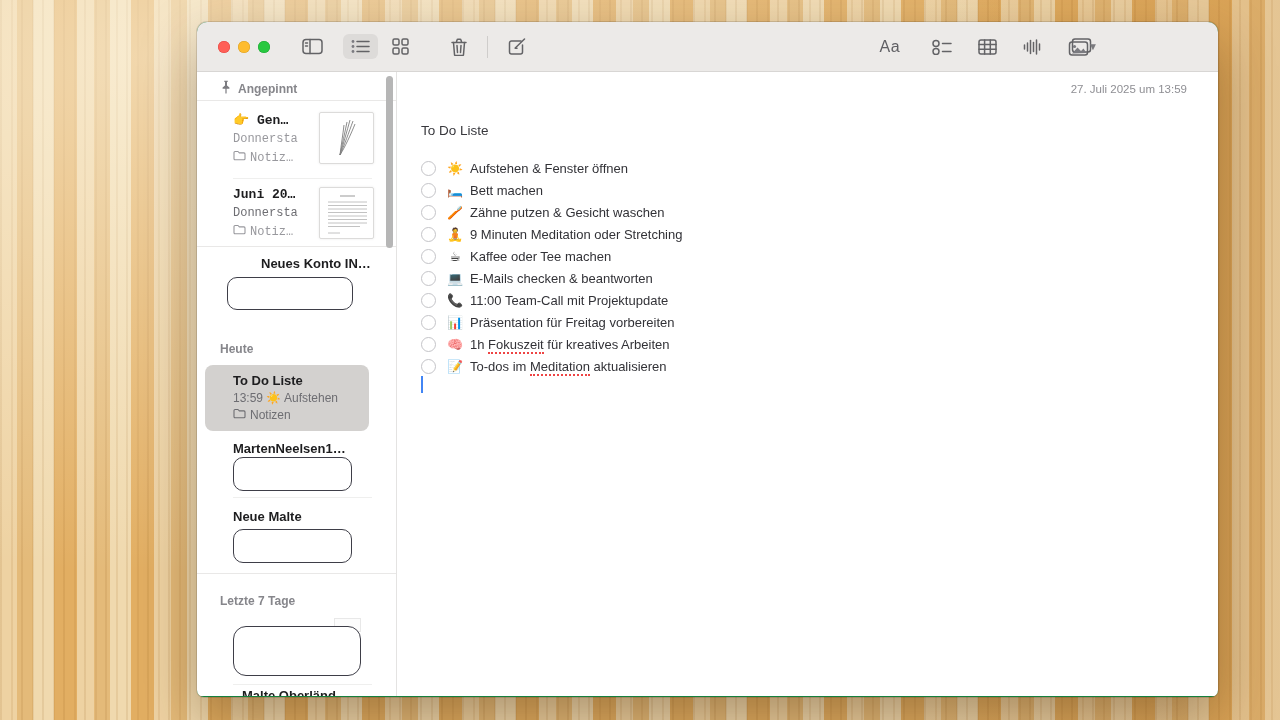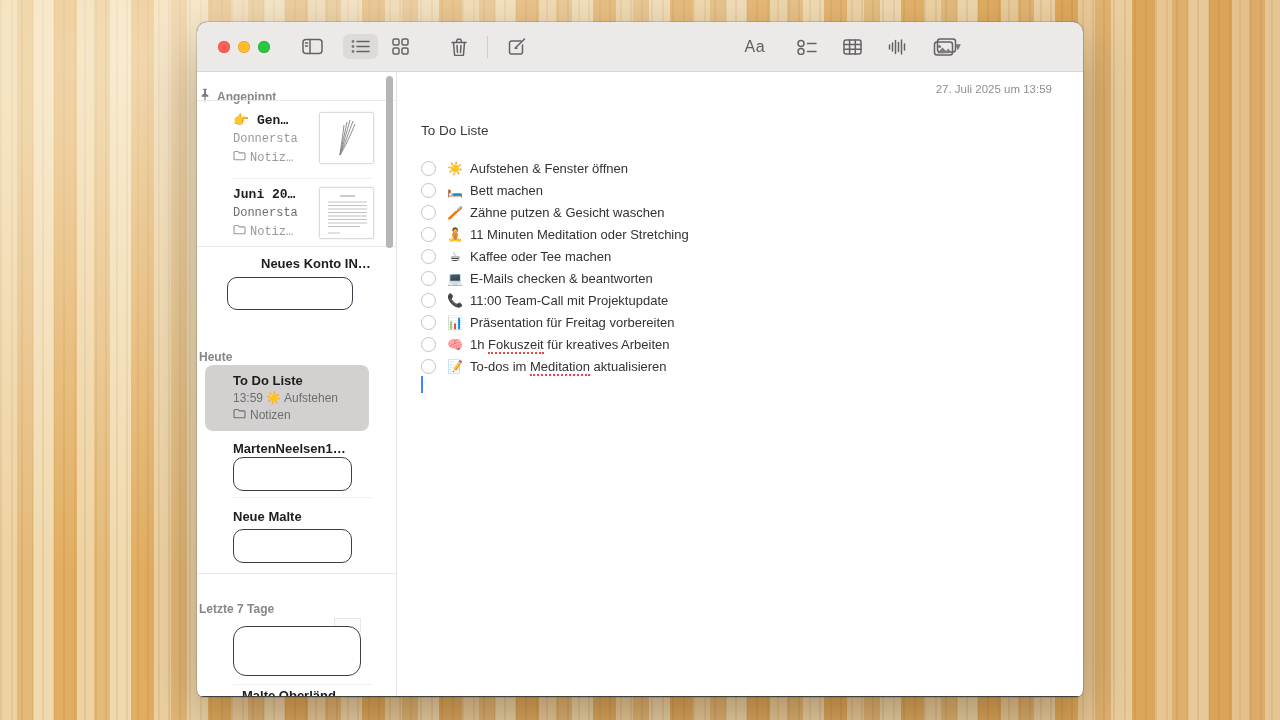--- a/index.html
+++ b/index.html
@@ -27,22 +27,22 @@
       repeating-linear-gradient(90deg,
         rgba(146,92,28,.12) 0 2px, rgba(0,0,0,0) 2px 6px,
         rgba(0,0,0,0) 6px 11px, rgba(171,116,48,.14) 11px 13px,
         rgba(0,0,0,0) 13px 21px),
       repeating-linear-gradient(90deg,
         #eed2a2 0 17px, #e4ba79 17px 33px, #f0d9ae 33px 54px, #e2ae62 54px 77px),
       linear-gradient(115deg, #f3debb 0%, #e0a75c 100%);
   }
 
   .window{
-    position:absolute; left:197px; top:22px; width:886px; height:675px;
-    border-radius:10px 10px 7px 7px; overflow:hidden; background:#404040;
+    position:absolute; left:197px; top:22px; width:1021px; height:675px;
+    border-radius:10px 10px 7px 7px; overflow:hidden; background:#15803d;
     box-shadow:0 22px 55px rgba(60,35,5,.38), 0 0 0 1px rgba(0,0,0,.12);
   }
   .toolbar{
     height:50px; background:#eceae8; border-bottom:1px solid #d8d6d4;
     display:flex; align-items:center; padding:0 16px;
   }
   .lights{ display:flex; gap:8px; margin-left:5px; margin-right:24px; }
   .light{ width:12px; height:12px; border-radius:50%; }
   .light.red{ background:#ff5f57; box-shadow:inset 0 0 0 .5px #e0443e; }
   .light.yellow{ background:#febc2e; box-shadow:inset 0 0 0 .5px #d89e24; }
@@ -53,22 +53,22 @@
   .tbtn.sel{ background:#dddbd9; }
   .tbtn svg{ display:block; }
   .tb-sep{ width:1px; height:22px; background:#cfcdcb; margin:0 12px; }
   .tb-right{ margin-left:auto; margin-right:96px; display:flex; align-items:center; gap:10px; }
   .aa{ font-size:16px; color:#5f5f63; letter-spacing:.5px; padding:4px 6px; }
   .chev{ color:#7a7a7e; font-size:10px; margin-left:-4px; }
 
   .main{ display:flex; height:624px; }
   .sidebar{ width:200px; min-width:200px; background:#fff; border-right:1px solid #e4e3e2;
             position:relative; overflow:hidden; }
-  .sec-head{ position:absolute; left:2px; display:flex; align-items:center; gap:6px;
-             font-size:12px; font-weight:700; color:#86868b;margin-top:8px; }
+  .sec-head{ position:absolute; left:23px; display:flex; align-items:center; gap:6px;
+             font-size:12px; font-weight:700; color:#86868b; }
   .full-sep{ position:absolute; left:0; right:0; height:1px; background:#e9e8e7; }
   .in-sep{ position:absolute; left:36px; right:24px; height:1px; background:#efefee; }
 
   .pitem{ position:absolute; left:36px; right:22px; display:flex; justify-content:space-between;font-family:Liberation Mono, monospace; }
   .pitem .col{ display:flex; flex-direction:column; gap:4px; min-width:0; }
   .ititle{ font-size:13px; font-weight:700; color:#1d1d1f; white-space:nowrap; }
   .isub{ font-size:12px; color:#98989d; white-space:nowrap; }
   .ifold{ font-size:12px; color:#98989d; display:flex; align-items:center; gap:4px; white-space:nowrap; }
   .thumb{ width:55px; height:52px; background:#fff; border:1px solid #dcdbda; border-radius:2px;
           box-shadow:0 0 3px rgba(0,0,0,.08); overflow:hidden; flex:none; }
@@ -364,21 +364,21 @@
           <span class="ctext"><span>Bett machen</span><span class="misspell"></span><span></span></span>
         </div>
         <div class="crow">
           <span class="ccircle"></span>
           <span class="cemoji">🪥</span>
           <span class="ctext"><span>Zähne putzen &amp; Gesicht waschen</span><span class="misspell"></span><span></span></span>
         </div>
         <div class="crow">
           <span class="ccircle"></span>
           <span class="cemoji">🧘</span>
-          <span class="ctext"><span>11 Minuten Meditation oder Stretching</span><span class="misspell"></span><span></span></span>
+          <span class="ctext"><span>9 Minuten Meditation oder Stretching</span><span class="misspell"></span><span></span></span>
         </div>
         <div class="crow">
           <span class="ccircle"></span>
           <span class="cemoji">☕</span>
           <span class="ctext"><span>Kaffee oder Tee machen</span><span class="misspell"></span><span></span></span>
         </div>
         <div class="crow">
           <span class="ccircle"></span>
           <span class="cemoji">💻</span>
           <span class="ctext"><span>E-Mails checken &amp; beantworten</span><span class="misspell"></span><span></span></span>

